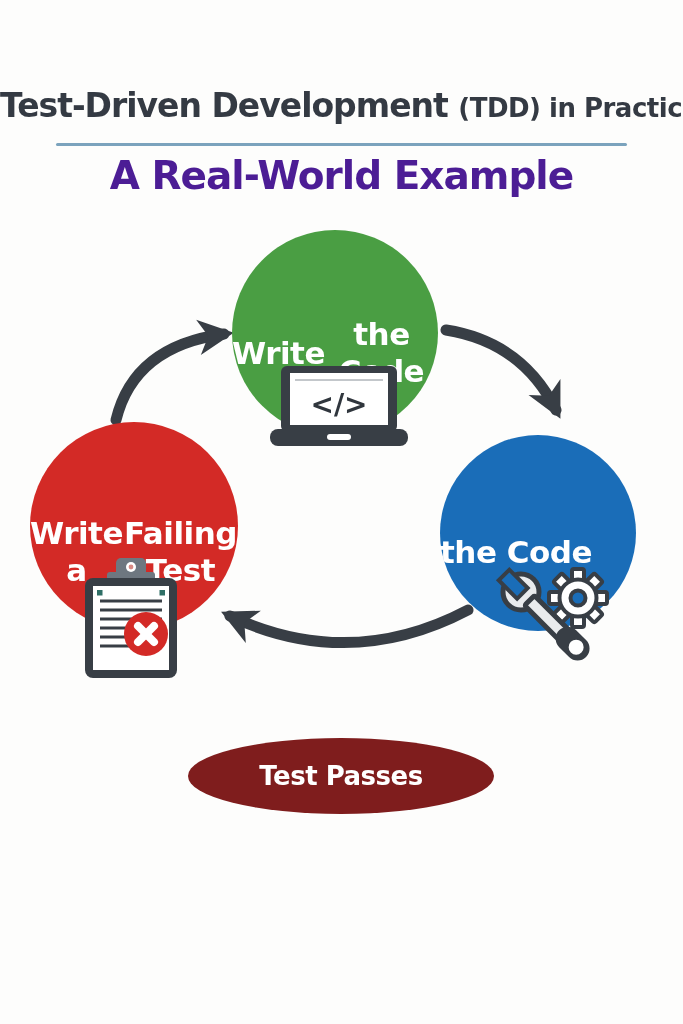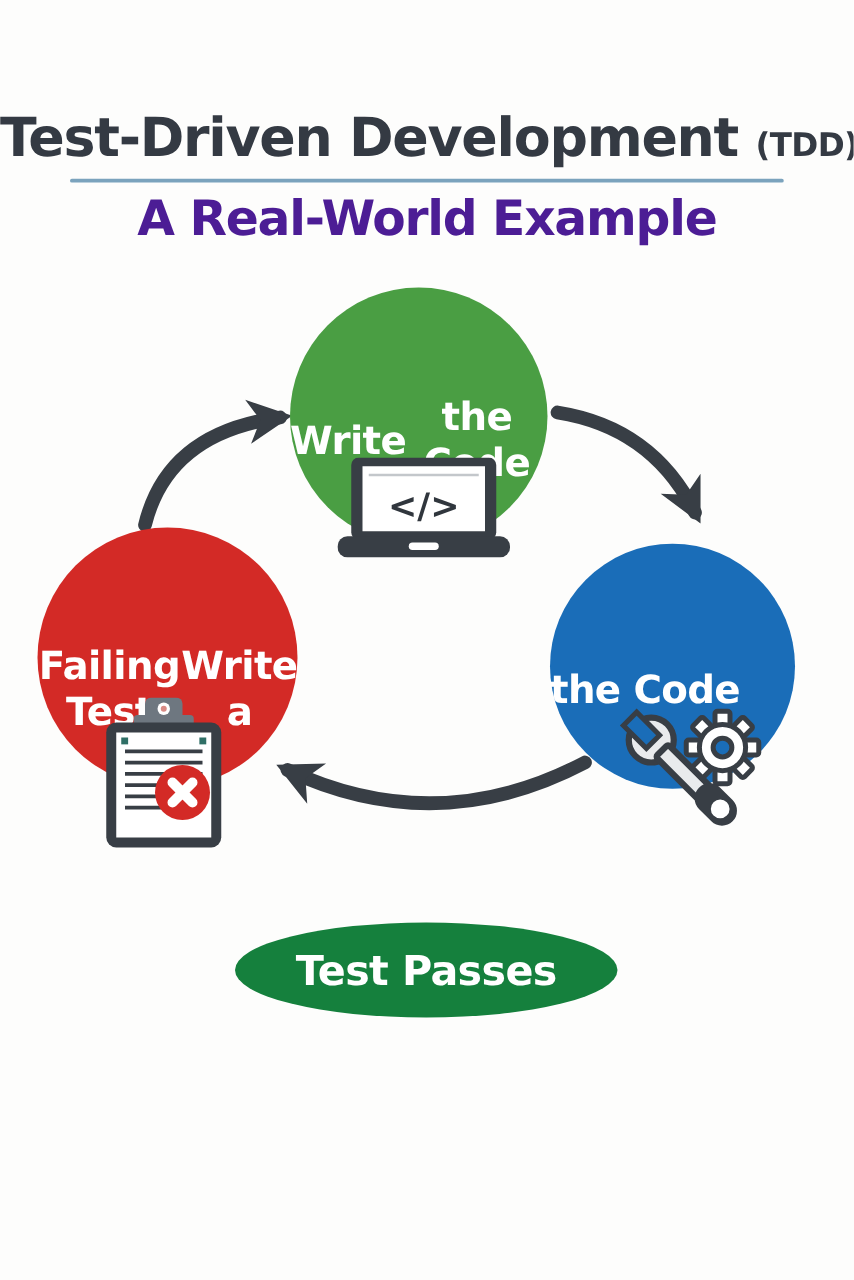--- a/index.html
+++ b/index.html
@@ -7,21 +7,21 @@
     position:relative;width:683px;height:1024px;margin:0 auto;
     background:#fdfdfc;overflow:hidden;
     font-family:"DejaVu Sans","Liberation Sans",sans-serif;
   }
   
   .title{
     position:absolute;top:86px;left:0;width:683px;
     text-align:center;white-space:nowrap;
     color:#343a43;font-weight:bold;
   }
-  .title .main{font-size:43px;letter-spacing:-1px;}
+  .title .main{font-size:33px;letter-spacing:-1px;}
   .title .suffix{font-size:26px;letter-spacing:-0.5px;}
   .title-underline{
     position:absolute;top:143px;left:56px;width:571px;height:3px;
     background:#7ba3bd;border-radius:2px;
   }
   .subtitle{
     position:absolute;top:153px;left:0;width:683px;
     text-align:center;color:#4c1d95;font-weight:bold;font-size:39px;
     letter-spacing:-1px;
   }
@@ -34,23 +34,23 @@
   }
   .node-green{left:232px;top:230px;width:206px;height:206px;background:#4a9e43;padding-top:40px;}
   .node-red  {left:30px; top:422px;width:208px;height:208px;background:#d32a26;padding-top:52px;}
   .node-blue {left:440px;top:435px;width:196px;height:196px;background:#1a6db8;padding-top:38px;}
   
   .abs{position:absolute;}
   svg{display:block;}
   
   .test-passes{
     position:absolute;left:188px;top:738px;width:306px;height:76px;
-    background:#15803d;border-radius:50%;
+    background:#7f1d1d;border-radius:50%;
     display:flex;align-items:center;justify-content:center;
-    color:#ffffff;font-weight:bold;font-size:33px;letter-spacing:-0.5px;
+    color:#ffffff;font-weight:bold;font-size:26px;letter-spacing:-0.5px;
   }
 </style>
 </head>
 <body>
 
 <div id="stage">
 
   <div class="title">
     <span class="main">Test-Driven Development </span><span class="suffix">(TDD) in Practice:</span>
   </div>
@@ -69,22 +69,22 @@
       <path d="M 468 610 Q 350 672 230 616" marker-end="url(#ah)"></path>
     </g>
   </svg>
 
   <div class="node node-green">
     <span>Write</span>
     <span>the Code</span>
   </div>
 
   <div class="node node-red">
+    <span>Write a</span>
     <span>Failing Test</span>
-    <span>Write a</span>
   </div>
 
   <div class="node node-blue">
     <span>the Code</span>
   </div>
 
   <svg class="abs" style="left:270px;top:366px;" width="138" height="80" viewBox="0 0 138 80" aria-hidden="true">
     <rect x="11" y="0" width="116" height="66" rx="6" fill="#383e45"></rect>
     <rect x="20" y="7" width="98" height="52" fill="#ffffff"></rect>
     <line x1="25" y1="14" x2="113" y2="14" stroke="#c3c7cb" stroke-width="2"></line>

